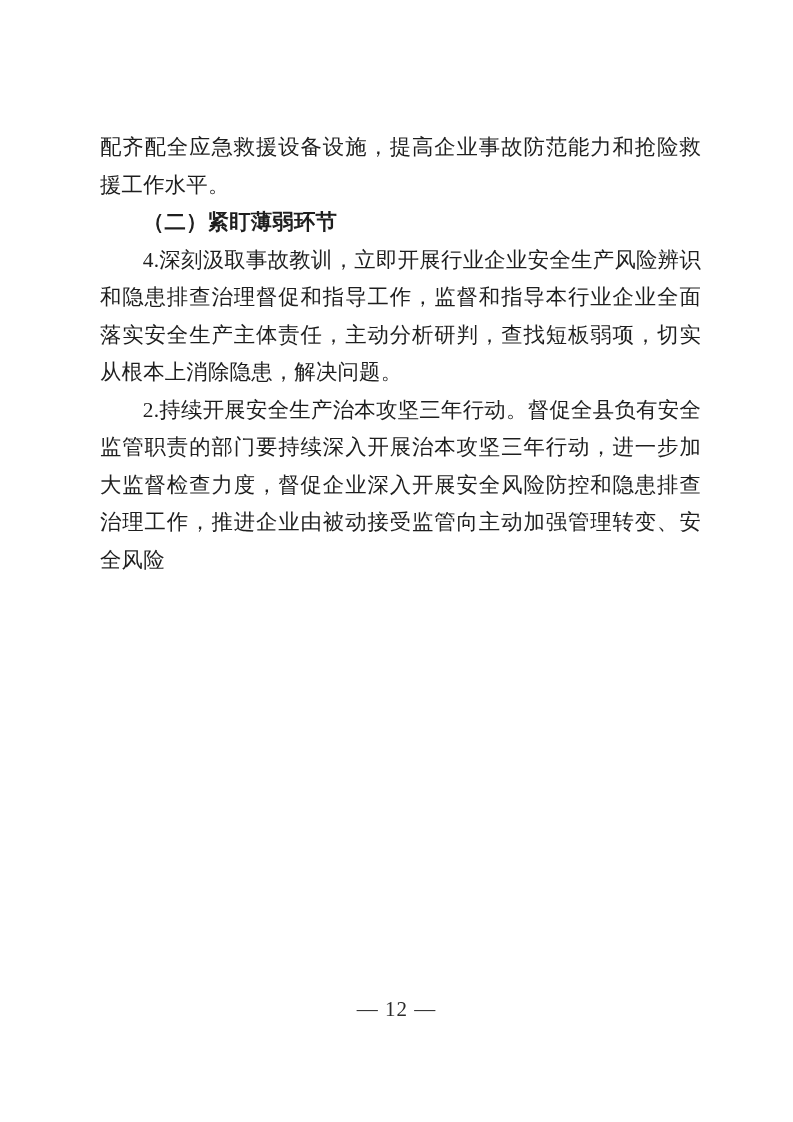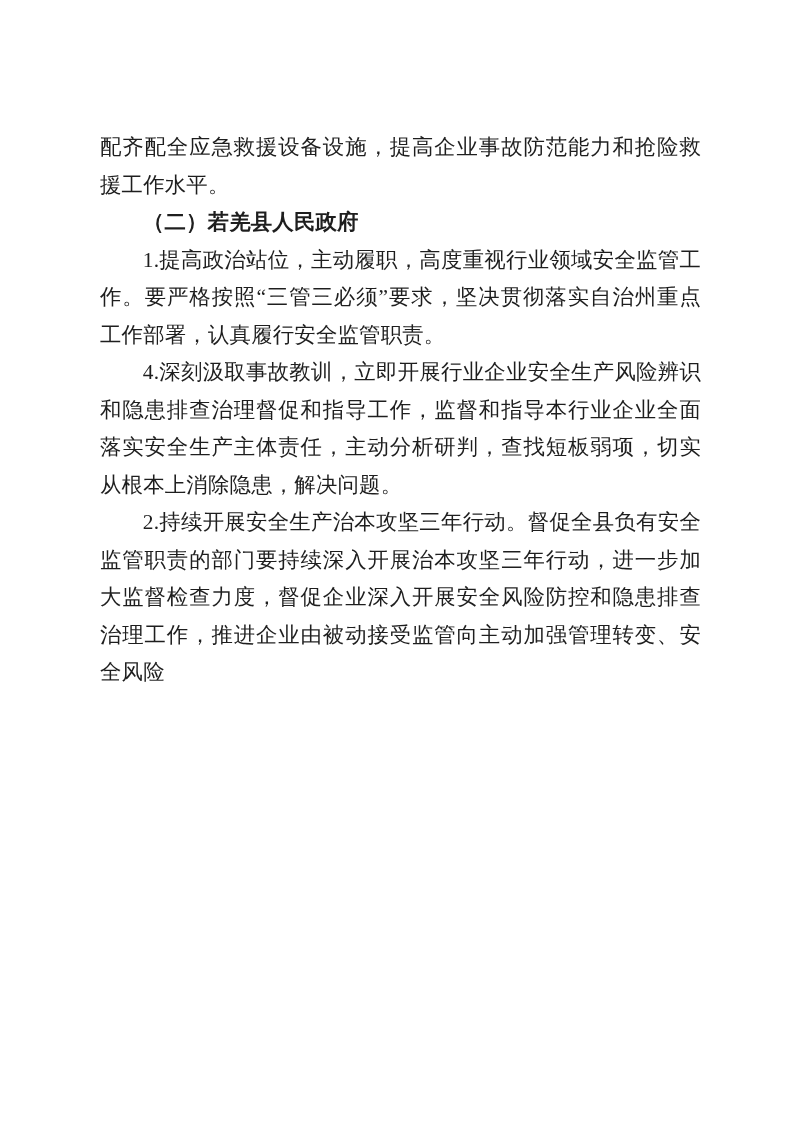--- a/index.html
+++ b/index.html
@@ -52,19 +52,19 @@
     letter-spacing: 1px;
     color: #2a2a2a;
   }
 </style>
 </head>
 <body>
 
 <div class="page">
   <div class="content">
     <p class="para cont">配齐配全应急救援设备设施，提高企业事故防范能力和抢险救援工作水平。</p>
-    <p class="para heading">（二）若羌县人民政府</p>
-    <p class="para">1.提高政治站位，主动履职，高度重视行业领域安全监管工作。要严格按照“三管三必须”要求，坚决贯彻落实自治州重点工作部署，认真履行安全监管职责。</p>
+    <p class="para heading">（二）紧盯薄弱环节</p>
     <p class="para">4.深刻汲取事故教训，立即开展行业企业安全生产风险辨识和隐患排查治理督促和指导工作，监督和指导本行业企业全面落实安全生产主体责任，主动分析研判，查找短板弱项，切实从根本上消除隐患，解决问题。</p>
     <p class="para">2.持续开展安全生产治本攻坚三年行动。督促全县负有安全监管职责的部门要持续深入开展治本攻坚三年行动，进一步加大监督检查力度，督促企业深入开展安全风险防控和隐患排查治理工作，推进企业由被动接受监管向主动加强管理转变、安全风险</p>
   </div>
 
+  <div class="footer">— 12 —</div>
 </div>
 
 </body></html>

